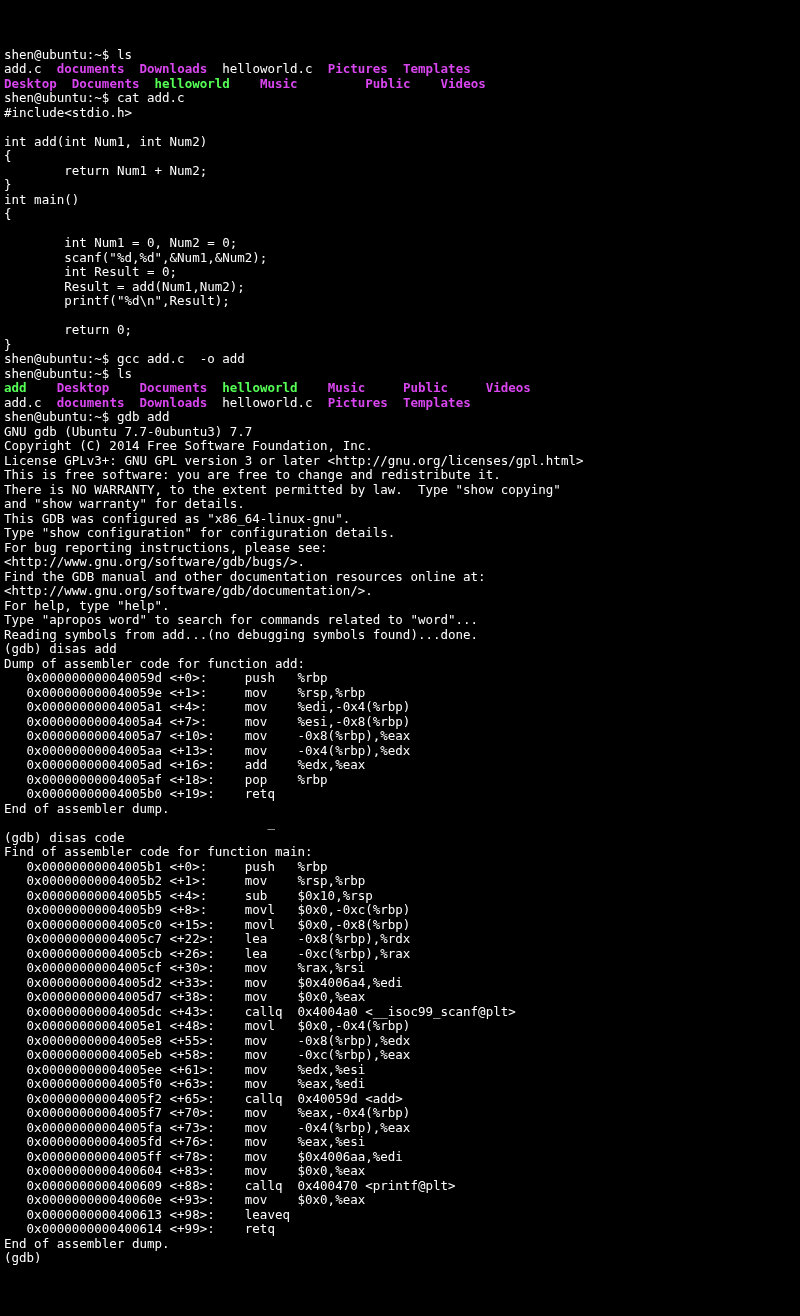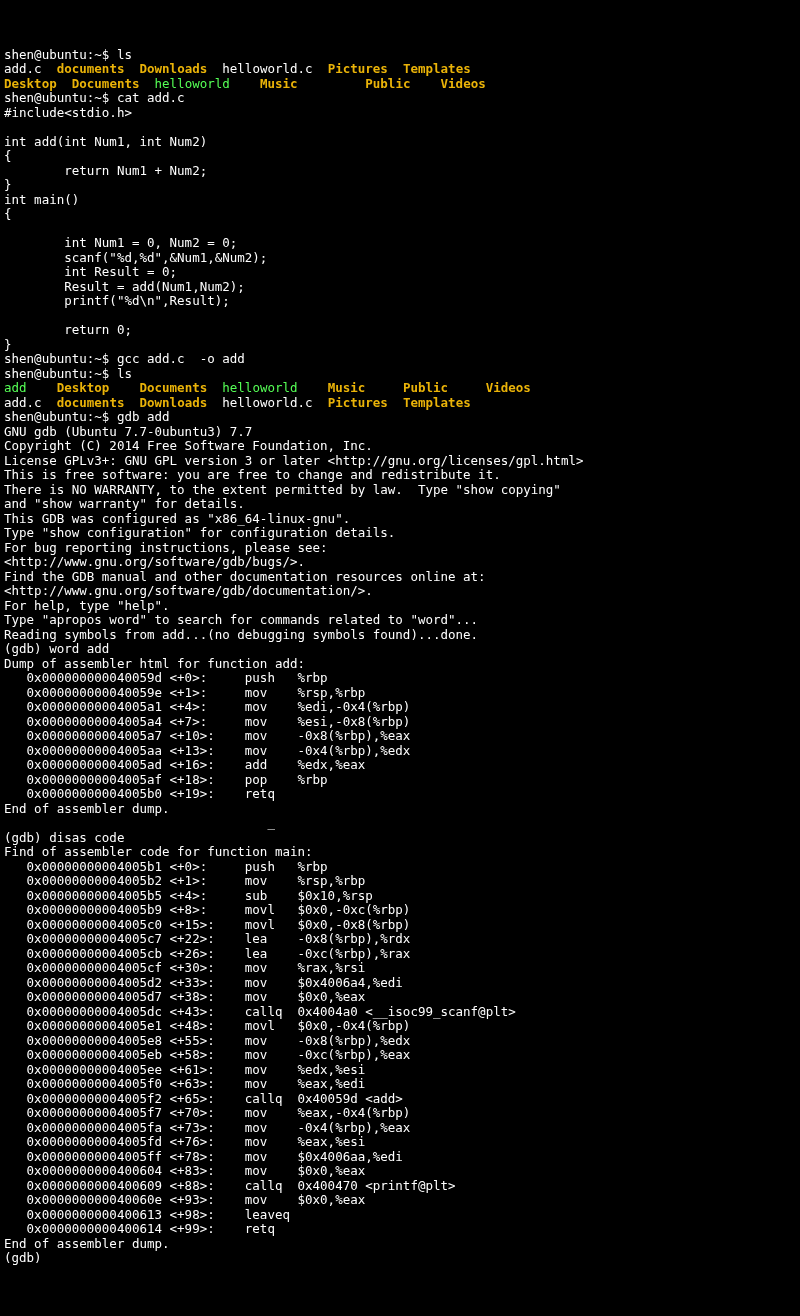--- a/index.html
+++ b/index.html
@@ -5,22 +5,22 @@
   body {
     background: #000;
     color: #fff;
     font-family: "DejaVu Sans Mono", "Liberation Mono", monospace;
     font-size: 12.5px;
     line-height: 14.5px;
     margin: 0;
     padding: 4px 4px 4px 4px;
     white-space: pre;
   }
-  .blue { color: #eab308; font-weight: bold; }
-  .green { color: #55ff55; font-weight: normal; }
+  .blue { color: #d946ef; font-weight: bold; }
+  .green { color: #55ff55; font-weight: bold; }
 </style>
 </head>
 <body>
 
 
 <div><span>shen@ubuntu:~$ </span><span>ls</span>
 <span>add.c</span>  <span class="blue">documents</span>  <span class="blue">Downloads</span>  <span>helloworld.c</span>  <span class="blue">Pictures</span>  <span class="blue">Templates</span>
 <span class="blue">Desktop</span>  <span class="blue">Documents</span>  <span class="green">helloworld</span>    <span class="blue">Music</span>         <span class="blue">Public</span>    <span class="blue">Videos</span>
 <span>shen@ubuntu:~$ </span><span>cat add.c</span>
 <span>#include&lt;stdio.h&gt;
@@ -53,22 +53,22 @@
 and "show warranty" for details.
 This GDB was configured as "x86_64-linux-gnu".
 Type "show configuration" for configuration details.
 For bug reporting instructions, please see:
 &lt;http://www.gnu.org/software/gdb/bugs/&gt;.
 Find the GDB manual and other documentation resources online at:
 &lt;http://www.gnu.org/software/gdb/documentation/&gt;.
 For help, type "help".
 Type "apropos word" to search for commands related to "word"...
 Reading symbols from add...(no debugging symbols found)...done.</span>
-<span>(gdb) </span><span>word add</span>
-<span>Dump of assembler html for function add:</span>
+<span>(gdb) </span><span>disas add</span>
+<span>Dump of assembler code for function add:</span>
 <span>   0x000000000040059d &lt;+0&gt;:     push   %rbp</span>
 <span>   0x000000000040059e &lt;+1&gt;:     mov    %rsp,%rbp</span>
 <span>   0x00000000004005a1 &lt;+4&gt;:     mov    %edi,-0x4(%rbp)</span>
 <span>   0x00000000004005a4 &lt;+7&gt;:     mov    %esi,-0x8(%rbp)</span>
 <span>   0x00000000004005a7 &lt;+10&gt;:    mov    -0x8(%rbp),%eax</span>
 <span>   0x00000000004005aa &lt;+13&gt;:    mov    -0x4(%rbp),%edx</span>
 <span>   0x00000000004005ad &lt;+16&gt;:    add    %edx,%eax</span>
 <span>   0x00000000004005af &lt;+18&gt;:    pop    %rbp</span>
 <span>   0x00000000004005b0 &lt;+19&gt;:    retq</span>
 <span>End of assembler dump.</span>

